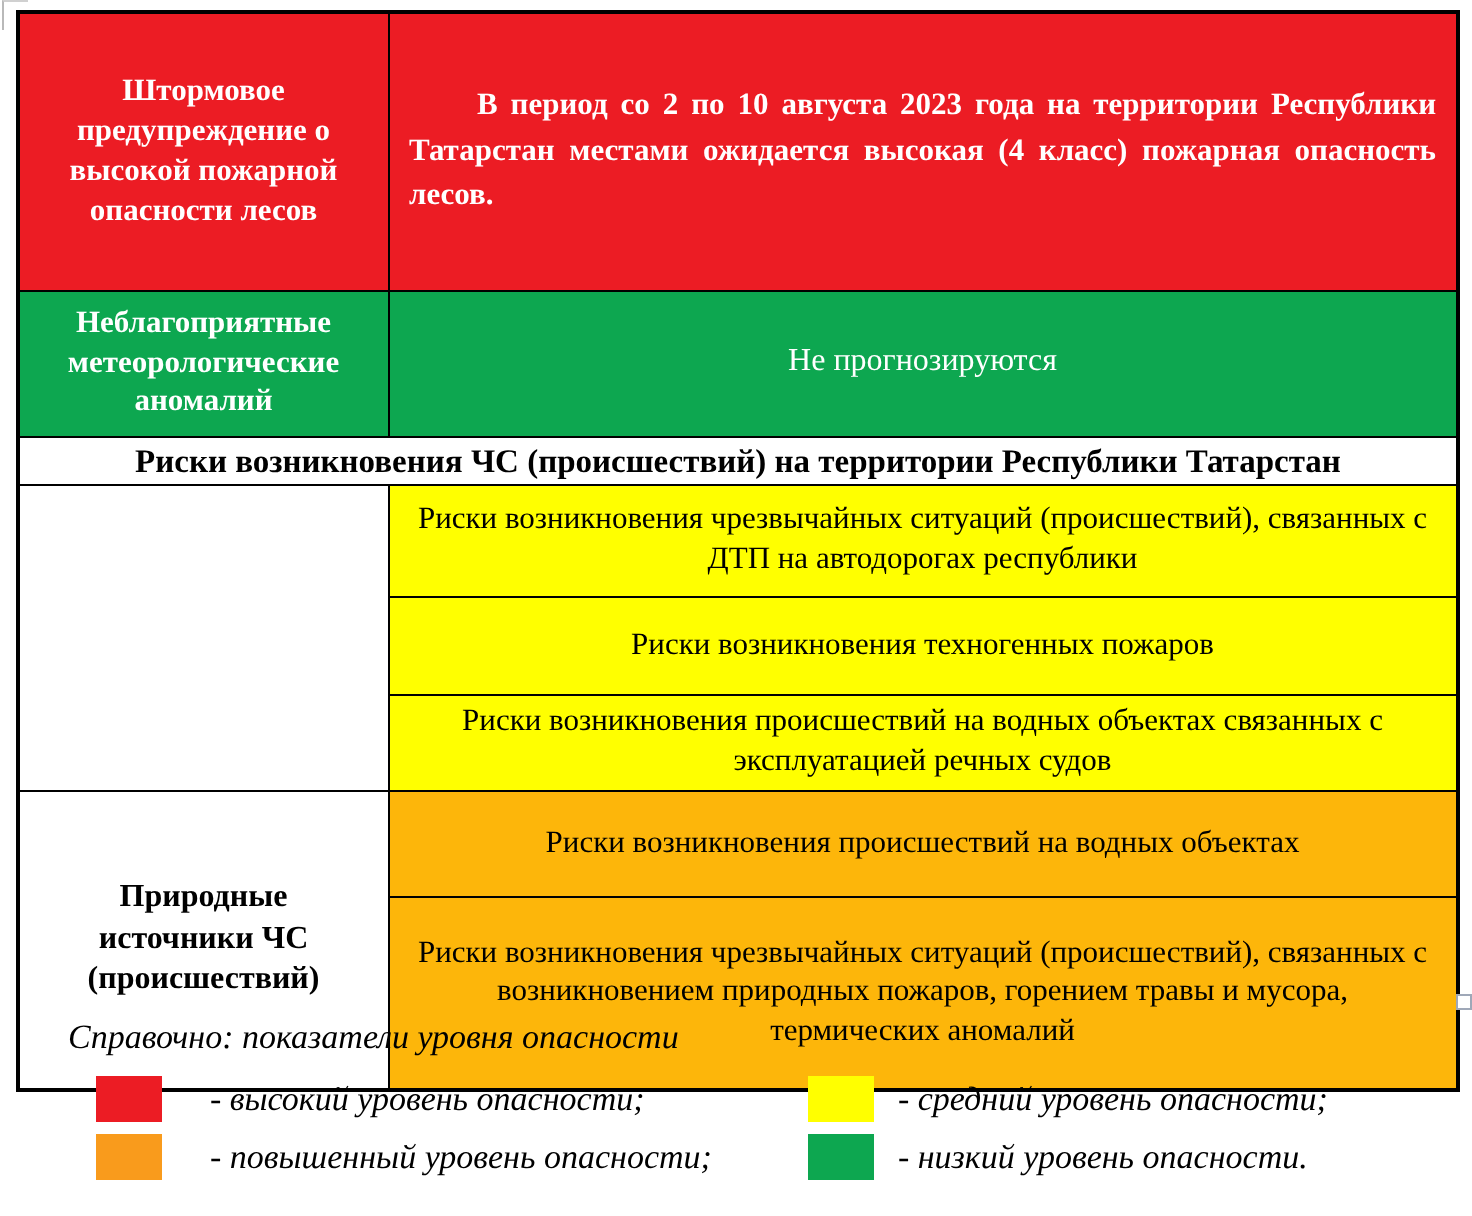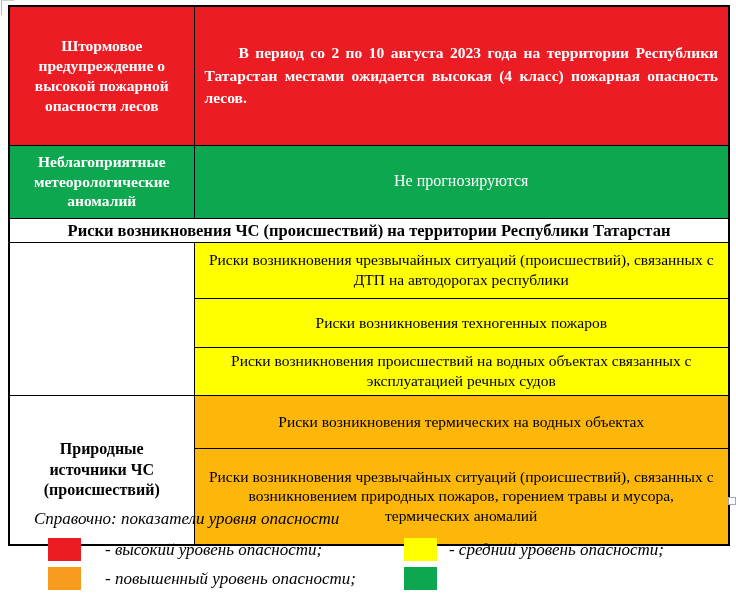--- a/index.html
+++ b/index.html
@@ -118,21 +118,21 @@
         <td class="risk-cell" style="background-color: rgb(255, 255, 0);">Риски возникновения чрезвычайных ситуаций (происшествий), связанных с ДТП на автодорогах республики</td>
       </tr>
       <tr class="r5">
         <td class="risk-cell" style="background-color: rgb(255, 255, 0);">Риски возникновения техногенных пожаров</td>
       </tr>
       <tr class="r6">
         <td class="risk-cell" style="background-color: rgb(255, 255, 0);">Риски возникновения происшествий на водных объектах связанных с эксплуатацией речных судов</td>
       </tr>
       <tr class="r7">
         <td rowspan="2" class="src-cell bold">Природные источники ЧС (происшествий)</td>
-        <td class="risk-cell" style="background-color: rgb(253, 182, 10);">Риски возникновения термических на водных объектах</td>
+        <td class="risk-cell" style="background-color: rgb(253, 182, 10);">Риски возникновения происшествий на водных объектах</td>
       </tr>
       <tr class="r8">
         <td class="risk-cell" style="background-color: rgb(253, 182, 10);">Риски возникновения чрезвычайных ситуаций (происшествий), связанных с возникновением природных пожаров, горением травы и мусора, термических аномалий</td>
       </tr>
     </tbody>
   </table>
 
   <div class="resize-handle"></div>
 
   <div class="legend">
@@ -148,18 +148,19 @@
           <span class="legend-label">- повышенный уровень опасности;</span>
         </div>
       </div>
       <div class="legend-col right">
         <div class="legend-item">
           <span class="swatch" style="background-color: rgb(255, 255, 0);"></span>
           <span class="legend-label">- средний уровень опасности;</span>
         </div>
         <div class="legend-item">
           <span class="swatch" style="background-color: rgb(13, 167, 80);"></span>
+          <span class="legend-label">- низкий уровень опасности.</span>
         </div>
       </div>
     </div>
   </div>
 
 </div>
 
 </body></html>

